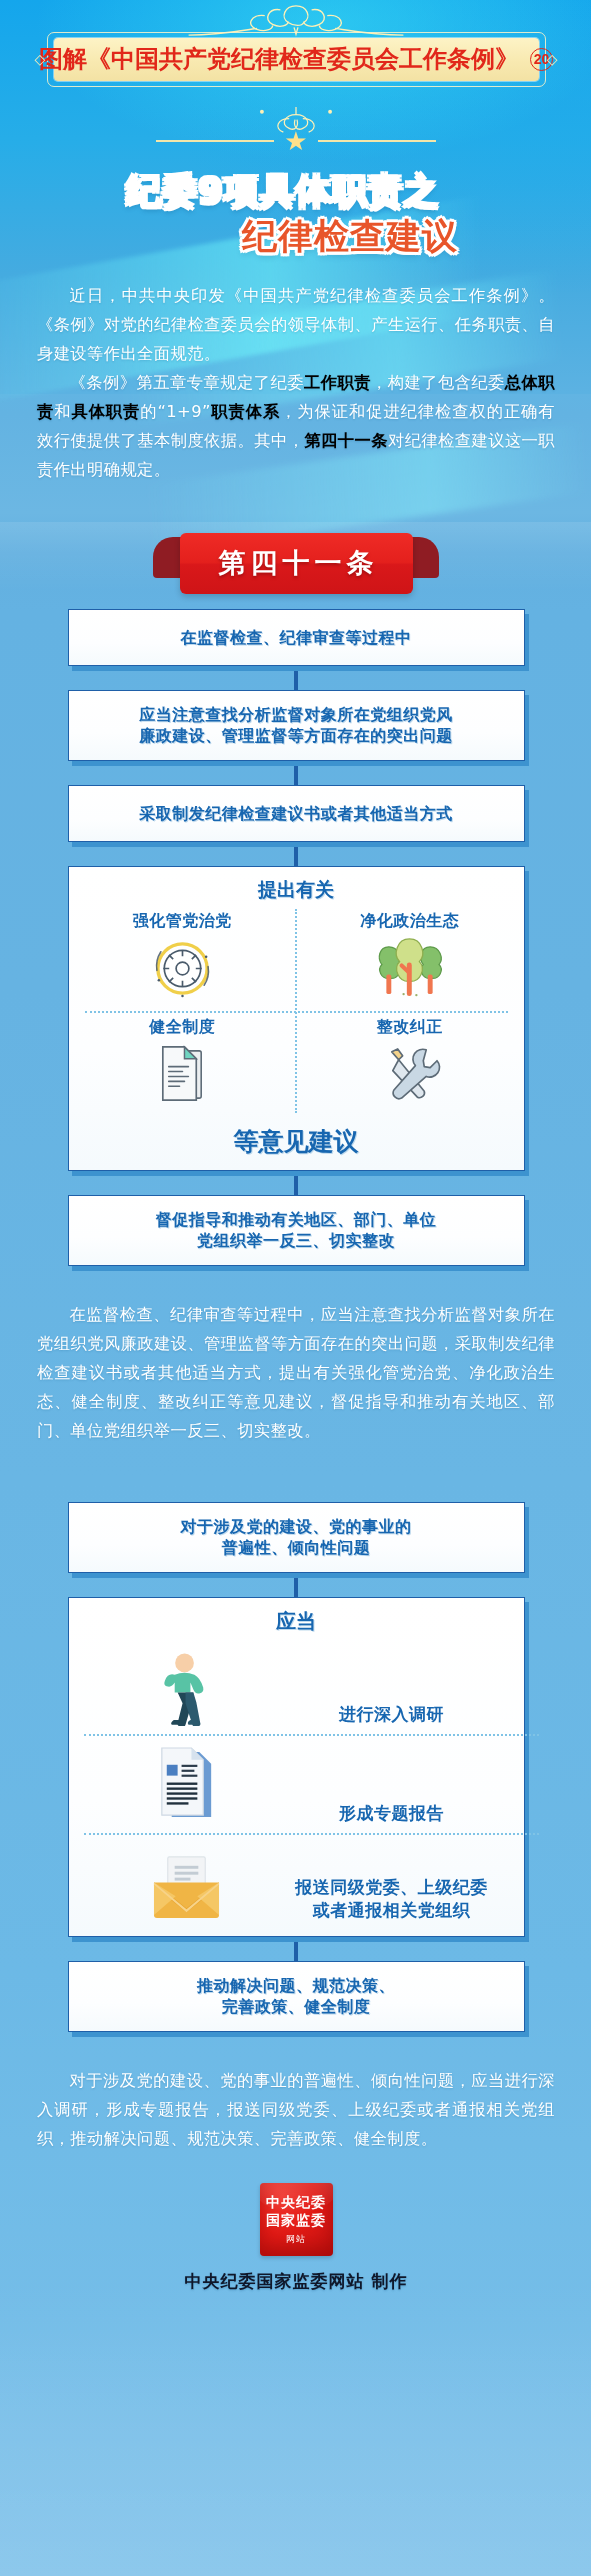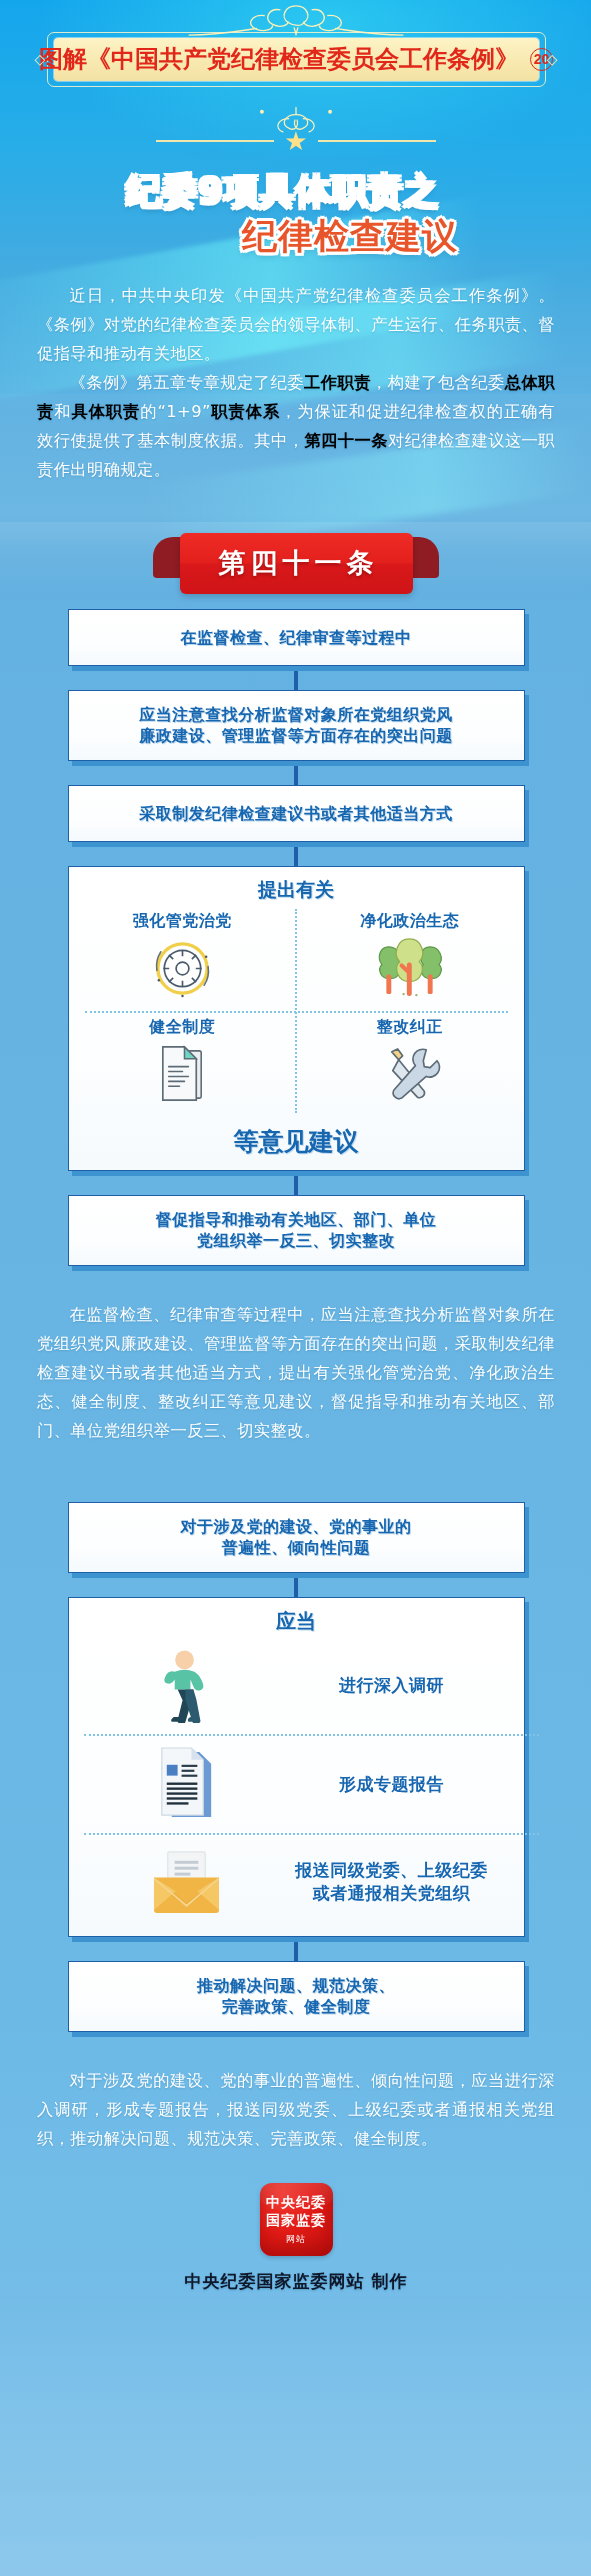--- a/index.html
+++ b/index.html
@@ -263,38 +263,38 @@
   .card.c-should { padding: 10px 0 6px 0; }
   .should-head {
     color: #1766b0;
     font-family: "DejaVu Serif","Liberation Serif",serif;
     font-weight: 700; font-size: 20px; text-align: center;
     text-shadow: 1px 1px 0 rgba(120,175,215,.45);
     margin-bottom: 2px;
   }
   .should-row {
     width: 100%;
-    display: flex; align-items: center;
+    display: flex; align-items: flex-end;
     padding: 8px 9px;
     min-height: 97px;
     margin-left: 30px;
   }
   .should-row + .should-row { border-top: 2px dotted #7fc3e6; }
   .should-icon { width: 187px; display: flex; align-items: center; justify-content: center; }
   .should-text {
     flex: 1;
     color: #1766b0; font-weight: 700; font-size: 17px; line-height: 1.35;
     font-family: "DejaVu Sans","Liberation Sans",sans-serif;
     letter-spacing: 0.5px; text-align: center; padding-right: 26px;
   }
 
   
   .footer { width: 592px; padding: 30px 0 24px 0; display: flex; flex-direction: column; align-items: center; }
   .footer-logo {
-    width: 73px; height: 73px; border-radius: 12px;
+    width: 73px; height: 73px; border-radius: 4px;
     background: radial-gradient(ellipse at 30% 20%, #f0342c 0%, #e21a15 45%, #c3100f 100%);
     box-shadow: inset 0 -10px 18px rgba(120,0,0,.35), 0 2px 4px rgba(0,0,0,.18);
     display: flex; flex-direction: column; align-items: center; justify-content: center;
     position: relative; overflow: hidden;
   }
   .footer-logo::after {
     content:""; position:absolute; left:-10%; top:-30%; width:120%; height:72%;
     background: linear-gradient(180deg, rgba(255,255,255,.22), rgba(255,255,255,0));
     border-radius: 0 0 60% 60%/0 0 35px 35px;
   }
@@ -358,21 +358,21 @@
     <div class="line"></div>
     <div class="star">★</div>
     <div class="line"></div>
   </div>
 
   <div class="main-title">
     <div class="mt-line l1">纪委9项具体职责之</div>
     <div class="mt-line l2">纪律检查建议</div>
   </div>
 
-  <p class="para p-intro">近日，中共中央印发《中国共产党纪律检查委员会工作条例》。《条例》对党的纪律检查委员会的领导体制、产生运行、任务职责、督促指导和推动有关地区。</p>
+  <p class="para p-intro">近日，中共中央印发《中国共产党纪律检查委员会工作条例》。《条例》对党的纪律检查委员会的领导体制、产生运行、任务职责、自身建设等作出全面规范。</p>
   <p class="para p-intro2"><span>《条例》第五章专章规定了纪委</span><span class="em">工作职责</span><span>，构建了包含纪委</span><span class="em">总体职责</span><span>和</span><span class="em">具体职责</span><span>的“1+9”</span><span class="em">职责体系</span><span>，为保证和促进纪律检查权的正确有效行使提供了基本制度依据。其中，</span><span class="em">第四十一条</span><span>对纪律检查建议这一职责作出明确规定。</span></p>
 
   <div class="clause-wrap">
     <div class="clause-tail l"></div>
     <div class="clause-tail r"></div>
     <div class="clause-plate">
       <div class="clause-text">第四十一条</div>
     </div>
   </div>
 

